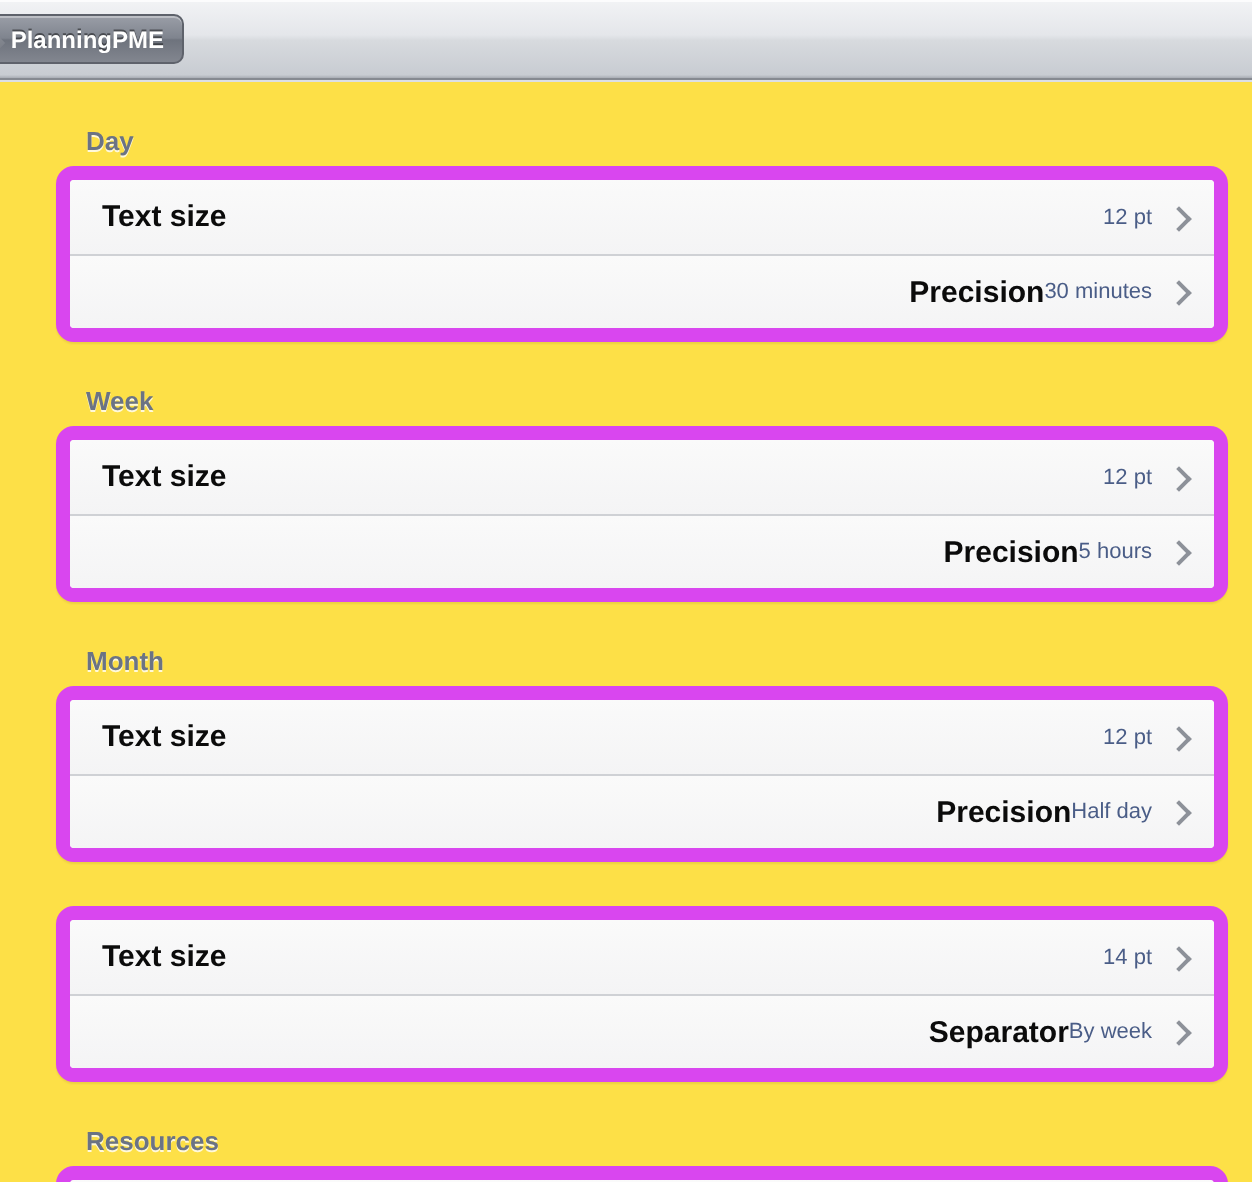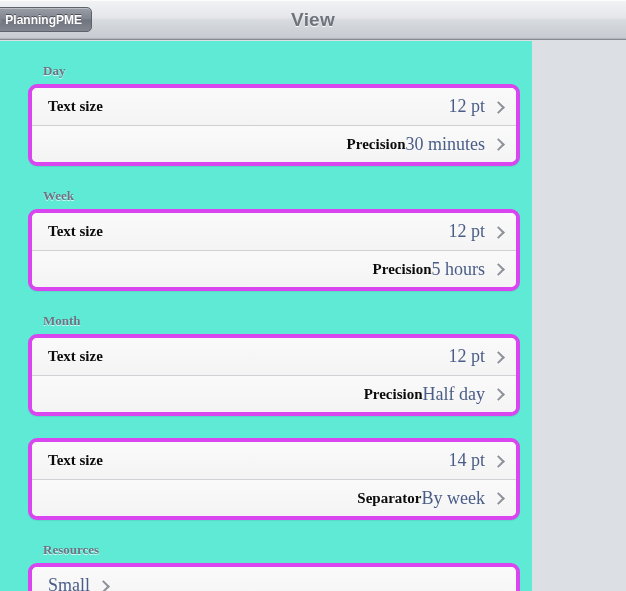--- a/index.html
+++ b/index.html
@@ -51,53 +51,52 @@
   }
   .back-label {
     position:relative; z-index:2;
     font-size:12px; font-weight:bold; color:#ffffff;
     text-shadow:0 -1px 0 rgba(0,0,0,0.45);
     white-space:nowrap;
   }
 
   
   .content {
-    position:absolute; left:0; top:41px; width:532px; height:550px;
-    background:#5eead4;
-    font-family:Liberation Serif, serif;
+    position:absolute; left:0; top:41px; width:626px; height:550px;
+    background:#fde047;
   }
   .section { position:relative; }
   .section-header {
     font-size:13px; font-weight:bold; color:#6b7384;
     text-shadow:0 1px 0 rgba(255,255,255,0.8);
     padding:0 0 5px 43px;
   }
   .card {
     margin:0 12px 0 28px;
     background:#f7f7f7;
-    border:4px solid #d946ef;
+    border:7px solid #d946ef;
     border-radius:9px;
     box-shadow:0 1px 1px rgba(0,0,0,0.07);
     overflow:hidden;
   }
   .row {
     position:relative;
     height:37px;
     display:flex; align-items:center;
     padding:0 13px 0 16px;
     background:linear-gradient(to bottom,#fafafa 0%, #f4f4f5 100%);
   }
   .row + .row { border-top:1px solid #cfd1d5;text-align:right; }
   .row-label {
     font-size:15px; font-weight:bold; color:#0b0b0b;
     flex:1;
     white-space:nowrap;
   }
   .row-value {
-    font-size:18px; color:#4a5d87;
+    font-size:11px; color:#4a5d87;
     margin-right:9px;
     white-space:nowrap;
   }
   .chevron {
     width:9px; height:14px; position:relative; flex:none;
   }
   .chevron::before {
     content:"";
     position:absolute; left:0; top:3px;
     width:7px; height:7px;
@@ -111,21 +110,20 @@
 <body>
 
 <div class="navbar">
   <div class="hairline"></div>
 
   <div class="back-btn">
     <span class="back-arrow"></span>
     <span class="back-label">PlanningPME</span>
   </div>
 
-  <div class="nav-title">View</div>
 </div>
 
 <div class="content">
   <div class="sp-22"></div>
 
   <div class="section">
     <div class="section-header">Day</div>
     <div class="card">
       <div class="row">
         <span class="row-label">Text size</span>

